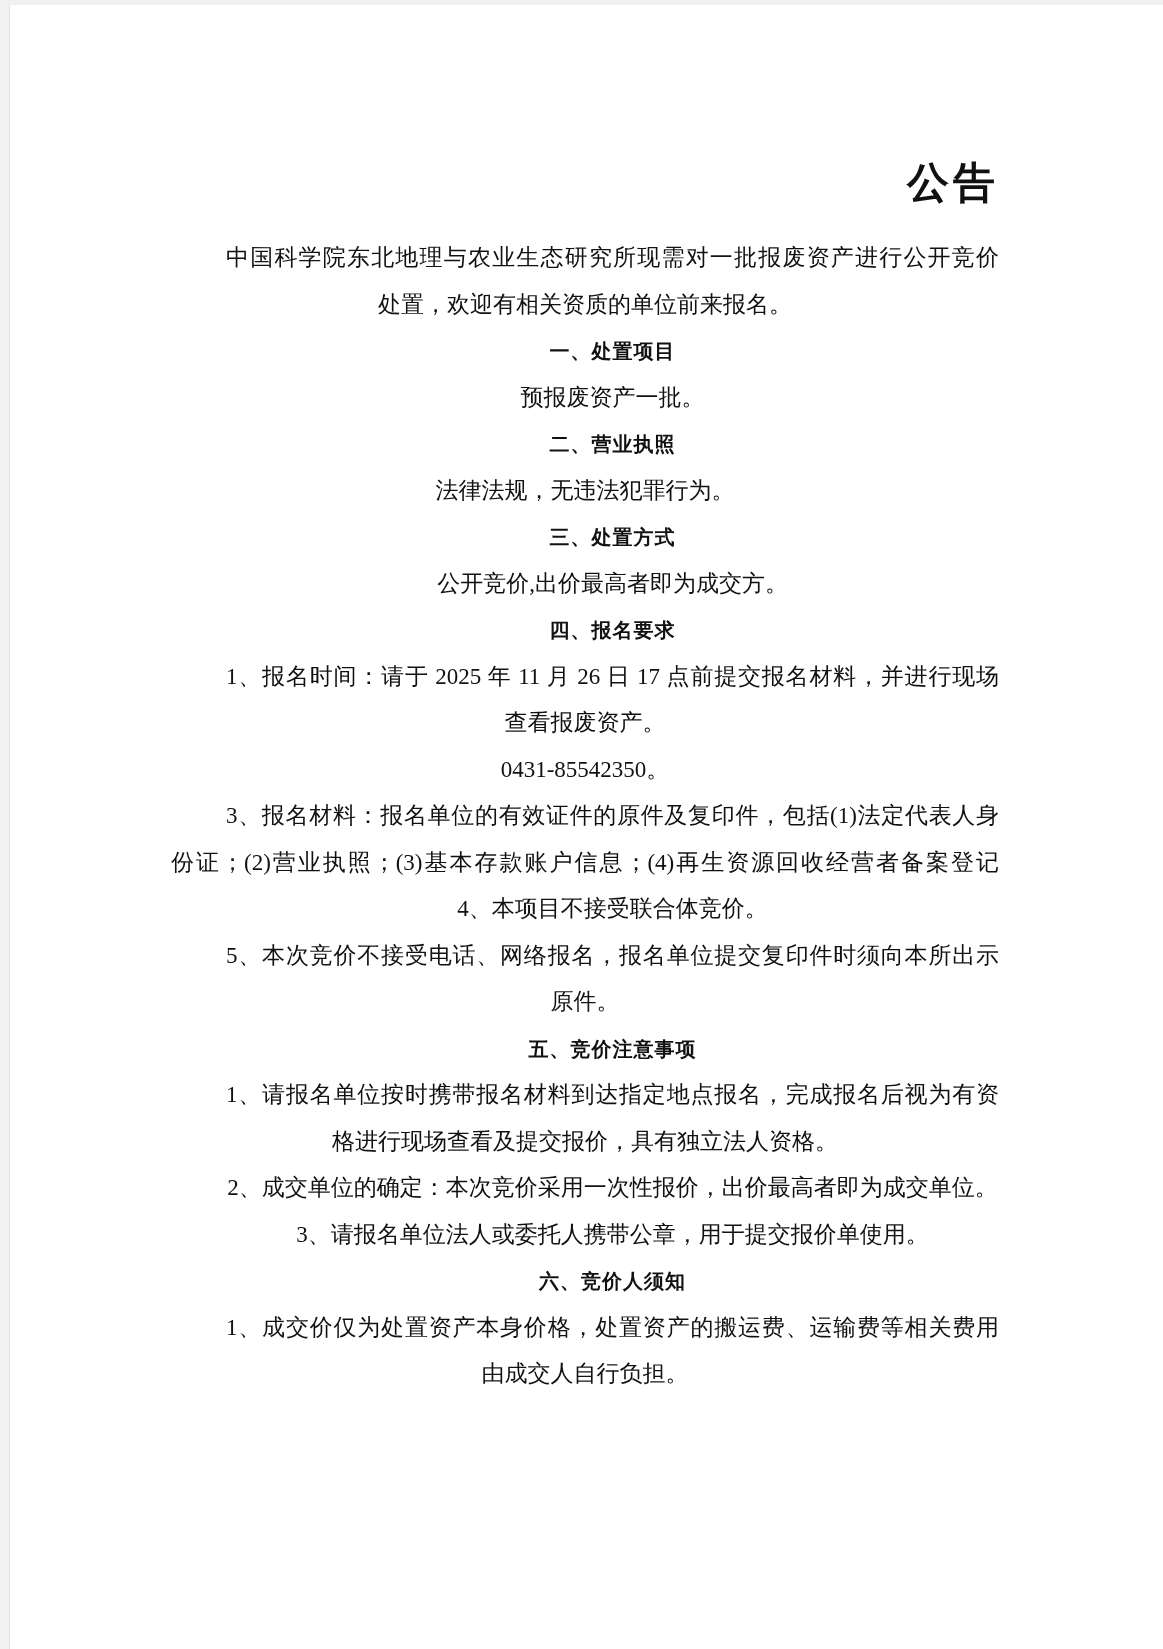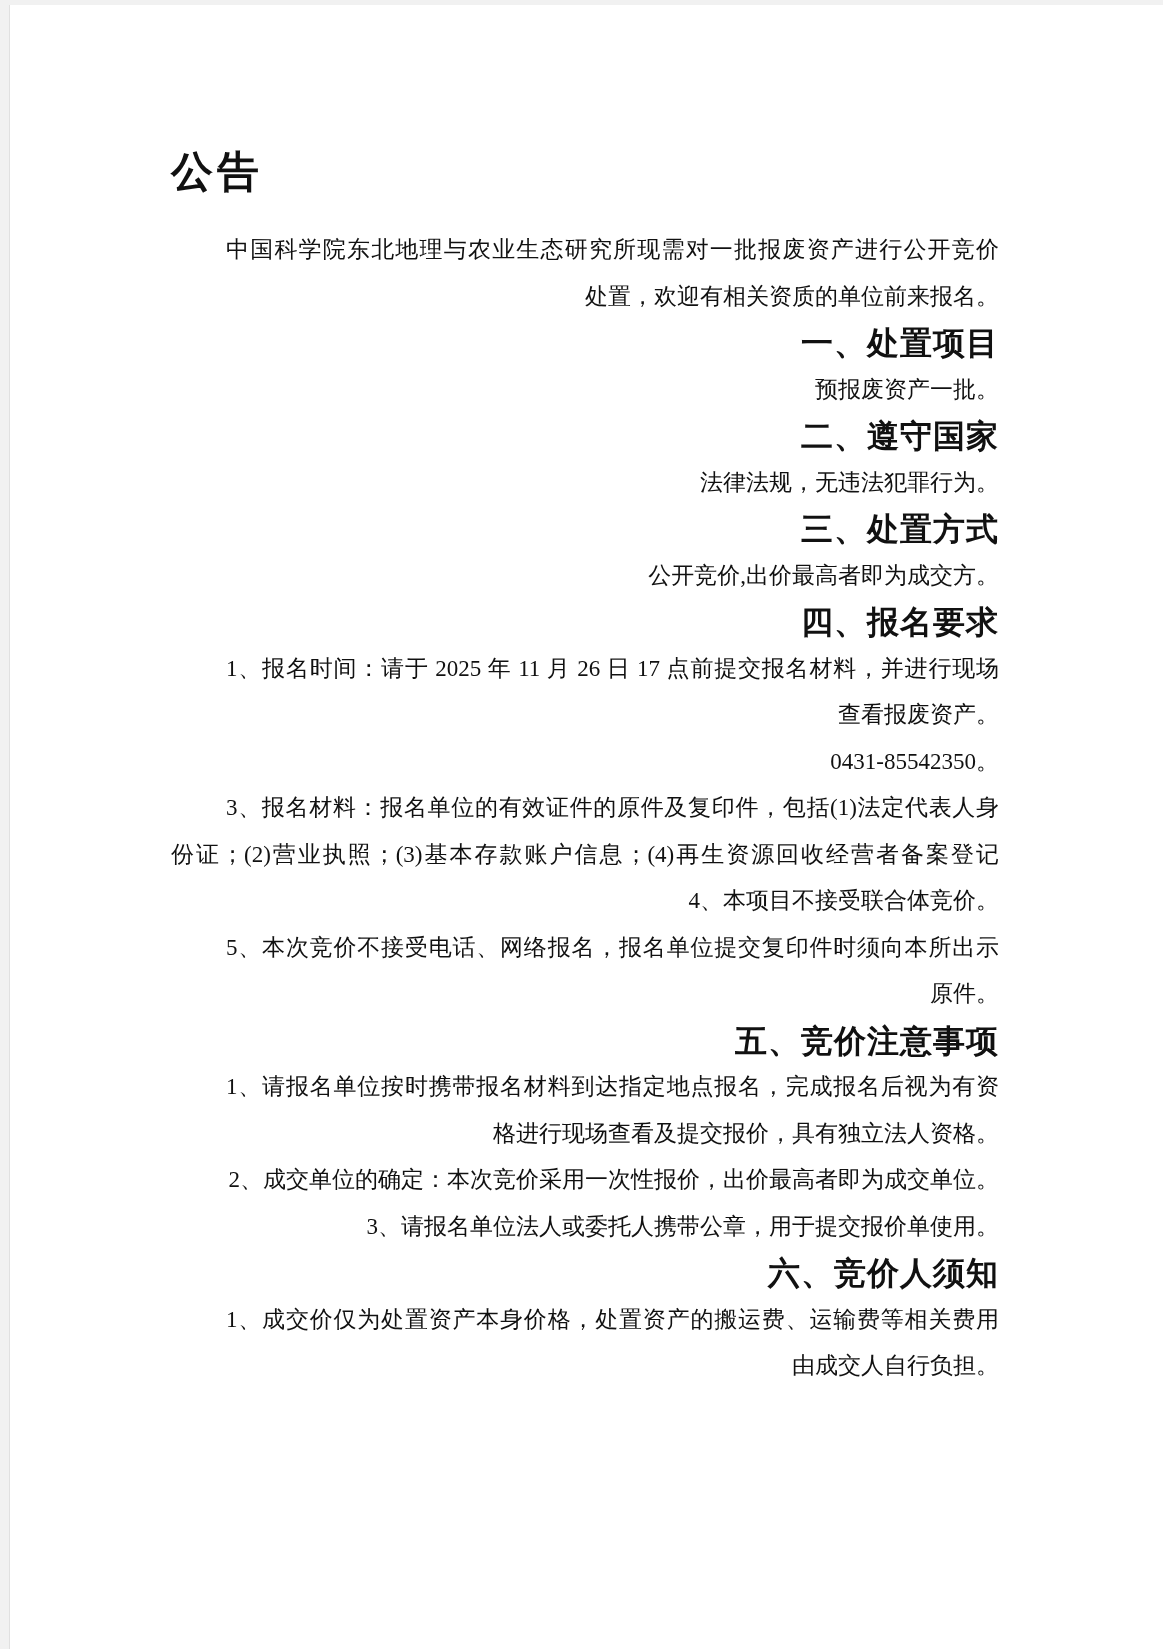--- a/index.html
+++ b/index.html
@@ -23,60 +23,61 @@
     height: 1644px;
     background: #ffffff;
     border-left: 1px solid #e0e0e0;
   }
   .content {
     padding-top: 140px;
     margin-left: 161px; 
     width: 828px;
   }
   .doc-title {
-    font-family: Liberation Mono, monospace;
+    font-family: Liberation Serif, serif;
     font-weight: bold;
     font-size: 42px;
     line-height: 60px;
-    text-align: left;
+    text-align: right;
     letter-spacing: 4px;
     margin-bottom: 22px;
+    margin-top: 8px;
   }
   .line {
     font-size: 23px;
     line-height: 46.5px;
     white-space: nowrap;
-    text-align: right;
+    text-align: center;
   }
   .line.first {
     text-indent: 55px;
   }
   .line.fill {
     text-align: justify;
     text-align-last: justify;
   }
   .line.heading {
     font-family: "Liberation Sans", "DejaVu Sans", sans-serif;
     font-weight: bold;
-    font-size: 32px;
+    font-size: 20px;
     letter-spacing: 1px;
   }
 </style>
 </head>
 <body>
 
 <div class="page">
   <div class="content">
     <div class="doc-title">公告</div>
     <div>
         <div class="line paragraph first fill">中国科学院东北地理与农业生态研究所现需对一批报废资产进行公开竞价</div>
         <div class="line paragraph">处置，欢迎有相关资质的单位前来报名。</div>
         <div class="line heading first">一、处置项目</div>
         <div class="line paragraph first">预报废资产一批。</div>
-        <div class="line heading first">二、遵守国家</div>
+        <div class="line heading first">二、营业执照</div>
         <div class="line paragraph">法律法规，无违法犯罪行为。</div>
         <div class="line heading first">三、处置方式</div>
         <div class="line paragraph first">公开竞价,出价最高者即为成交方。</div>
         <div class="line heading first">四、报名要求</div>
         <div class="line paragraph first fill">1、报名时间：请于 2025 年 11 月 26 日 17 点前提交报名材料，并进行现场</div>
         <div class="line paragraph">查看报废资产。</div>
         <div class="line paragraph">0431-85542350。</div>
         <div class="line paragraph first fill">3、报名材料：报名单位的有效证件的原件及复印件，包括(1)法定代表人身</div>
         <div class="line paragraph fill">份证；(2)营业执照；(3)基本存款账户信息；(4)再生资源回收经营者备案登记</div>
         <div class="line paragraph first">4、本项目不接受联合体竞价。</div>

